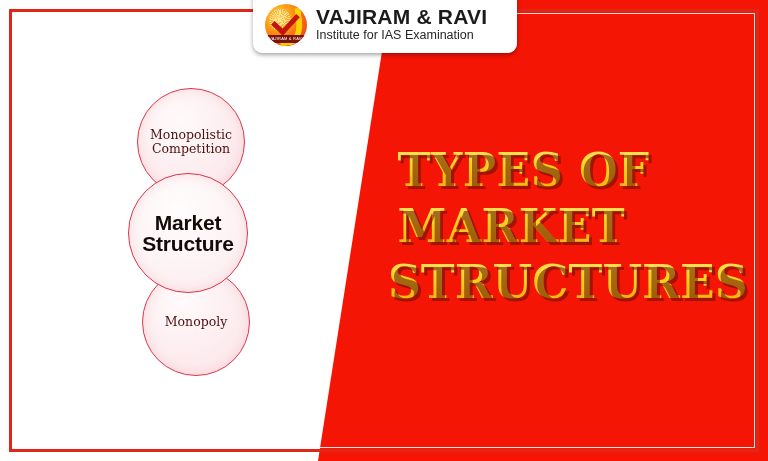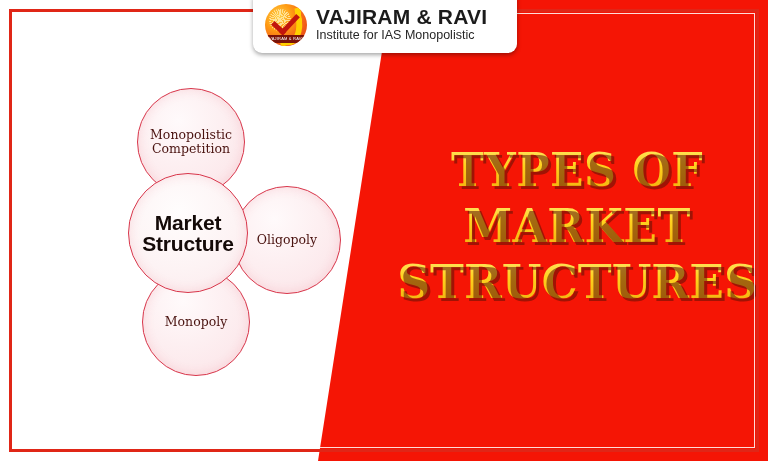--- a/index.html
+++ b/index.html
@@ -88,21 +88,21 @@
     letter-spacing:.2px;white-space:nowrap;
   }
   .logo-sub{
     font-family:"Liberation Sans",sans-serif;
     font-size:12.5px;line-height:15px;color:#262626;white-space:nowrap;
   }
 
   
   .headline{
     position:absolute;left:386px;top:142px;width:382px;
-    z-index:5;text-align:center;
+    z-index:5;text-align:left;
   }
   .headline .line{
     font-family:"DejaVu Serif","Liberation Serif",serif;
     font-weight:bold;
     font-size:47px;
     line-height:56px;
     letter-spacing:.5px;
     color:#ffd21e;
     background:linear-gradient(180deg,#ffe974 0%,#ffd21e 42%,#f0a80a 100%);
     -webkit-background-clip:text;background-clip:text;
@@ -151,23 +151,20 @@
   <div class="red-panel"></div>
   <div class="diag-shadow"></div>
 
   <div class="venn">
 
     <div class="bubble b-top">
       <span>Monopolistic Competition</span>
     </div>
 
 
-    <div class="bubble b-right">
-      <span>Oligopoly</span>
-    </div>
 
     <div class="bubble b-bottom">
       <span>Monopoly</span>
     </div>
 
     <div class="bubble b-center">
       <span>Market Structure</span>
     </div>
 
   </div>
@@ -180,20 +177,20 @@
 
   <div class="logo-banner">
     <div class="logo-mark">
       <div class="rays"></div>
       <div class="swoosh"></div>
       <div class="check"></div>
       <div class="brandstrip">VAJIRAM &amp; RAVI</div>
     </div>
     <div class="logo-text">
       <div class="logo-title">VAJIRAM &amp; RAVI</div>
-      <div class="logo-sub">Institute for IAS Monopolistic</div>
+      <div class="logo-sub">Institute for IAS Examination</div>
     </div>
   </div>
 
   <div class="frame"></div>
   <div class="frame-inner"></div>
 
 </div>
 
 </body></html>

